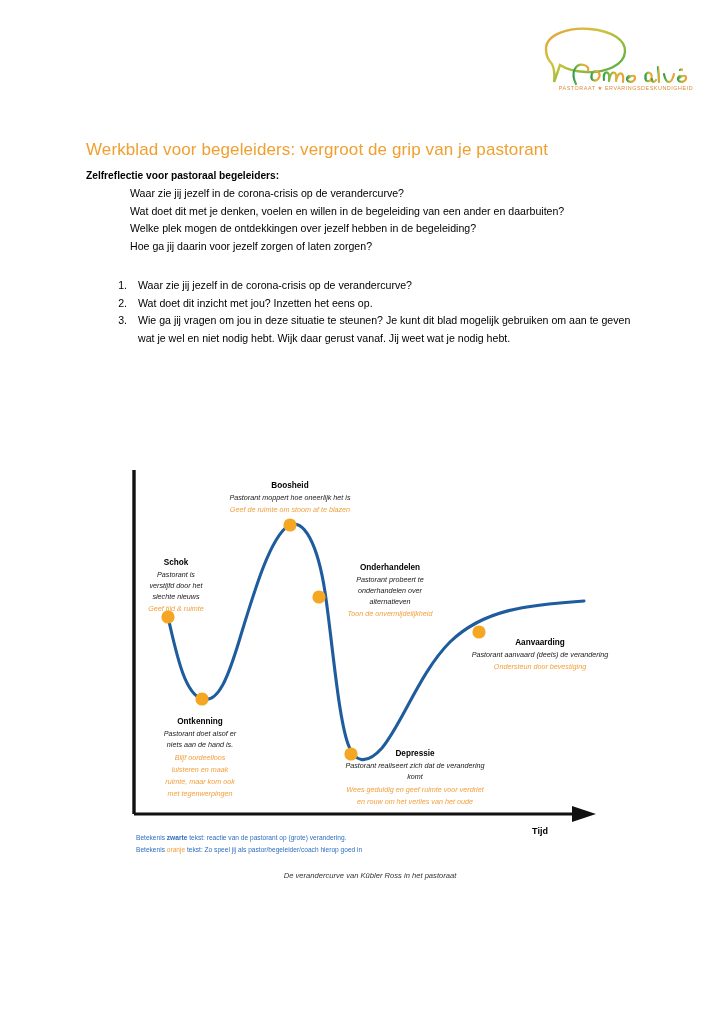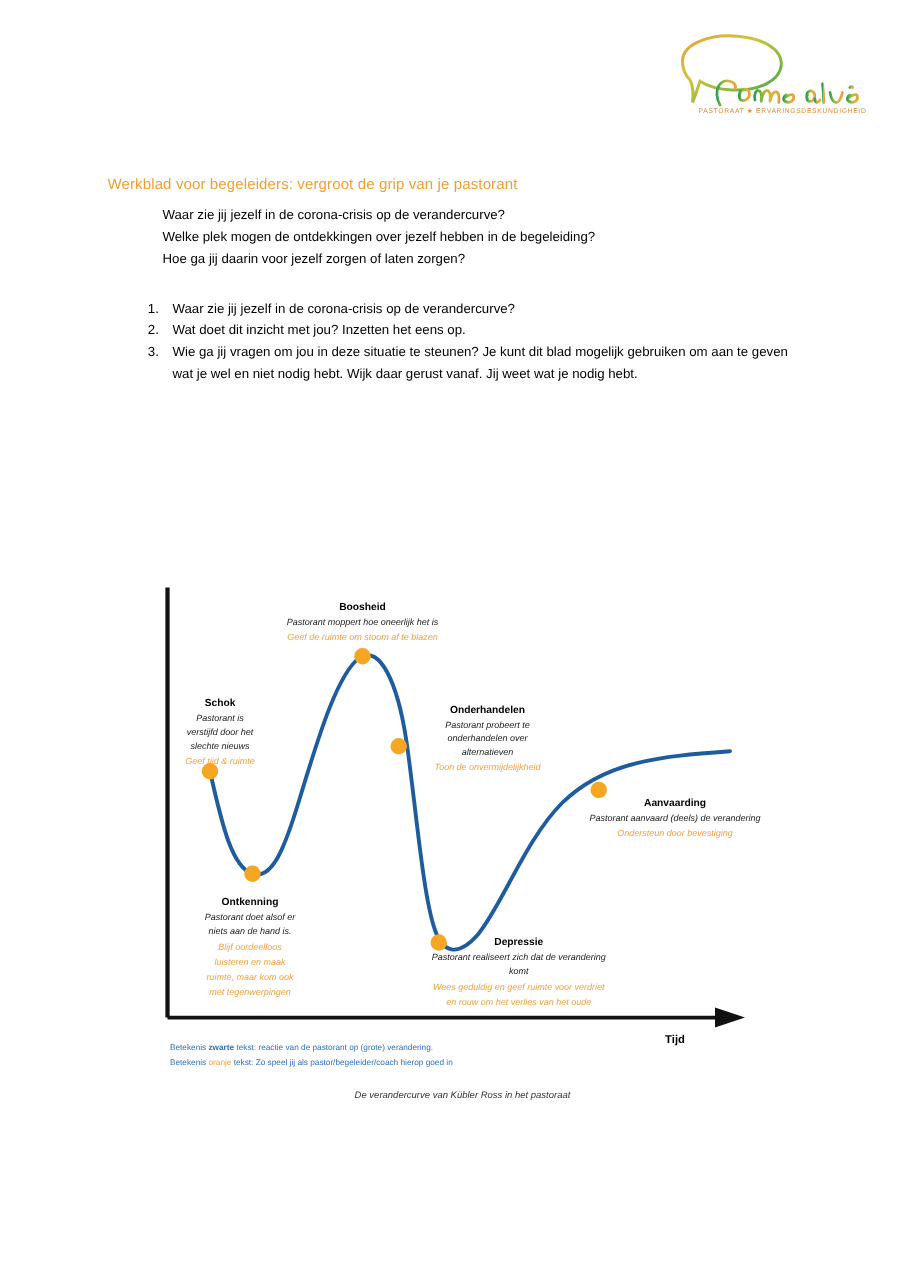--- a/index.html
+++ b/index.html
@@ -40,21 +40,21 @@
 
   
   #doc {
     position: absolute;
     left: 86px;
     top: 140px;
     width: 552px;
   }
   #page-title {
     color: #f0a030;
-    font-size: 12px;
+    font-size: 17px;
     font-weight: normal;
     margin: 0 0 10px 0;
     letter-spacing: 0.1px;
   }
   #intro-line {
     font-size: 9.2px;
     font-style: italic;
     font-weight: bold;
     margin: 0 0 22px 0;
     letter-spacing: -0.1px;
@@ -147,22 +147,24 @@
     </g>
   </svg>
   <div class="logo-sub">PASTORAAT  ★  ERVARINGSDESKUNDIGHEID</div>
 </div>
 
 <div id="doc">
 
   <h1 id="page-title">Werkblad voor begeleiders: vergroot de grip van je pastorant</h1>
 
 
+  <h2 class="section-head">Zelfreflectie voor pastoraal begeleiders:</h2>
   <ul class="plain-list">
     <li>Waar zie jij jezelf in de corona-crisis op de verandercurve?</li>
+    <li>Wat doet dit met je denken, voelen en willen in de begeleiding van een ander en daarbuiten?</li>
     <li>Welke plek mogen de ontdekkingen over jezelf hebben in de begeleiding?</li>
     <li>Hoe ga jij daarin voor jezelf zorgen of laten zorgen?</li>
   </ul>
 
   <ol class="num-list">
     <li>Waar zie jij jezelf in de corona-crisis op de verandercurve?</li>
     <li>Wat doet dit inzicht met jou? Inzetten het eens op.</li>
     <li>Wie ga jij vragen om jou in deze situatie te steunen? Je kunt dit blad mogelijk gebruiken om aan te geven wat je wel en niet nodig hebt. Wijk daar gerust vanaf. Jij weet wat je nodig hebt.</li>
   </ol>
 </div>

